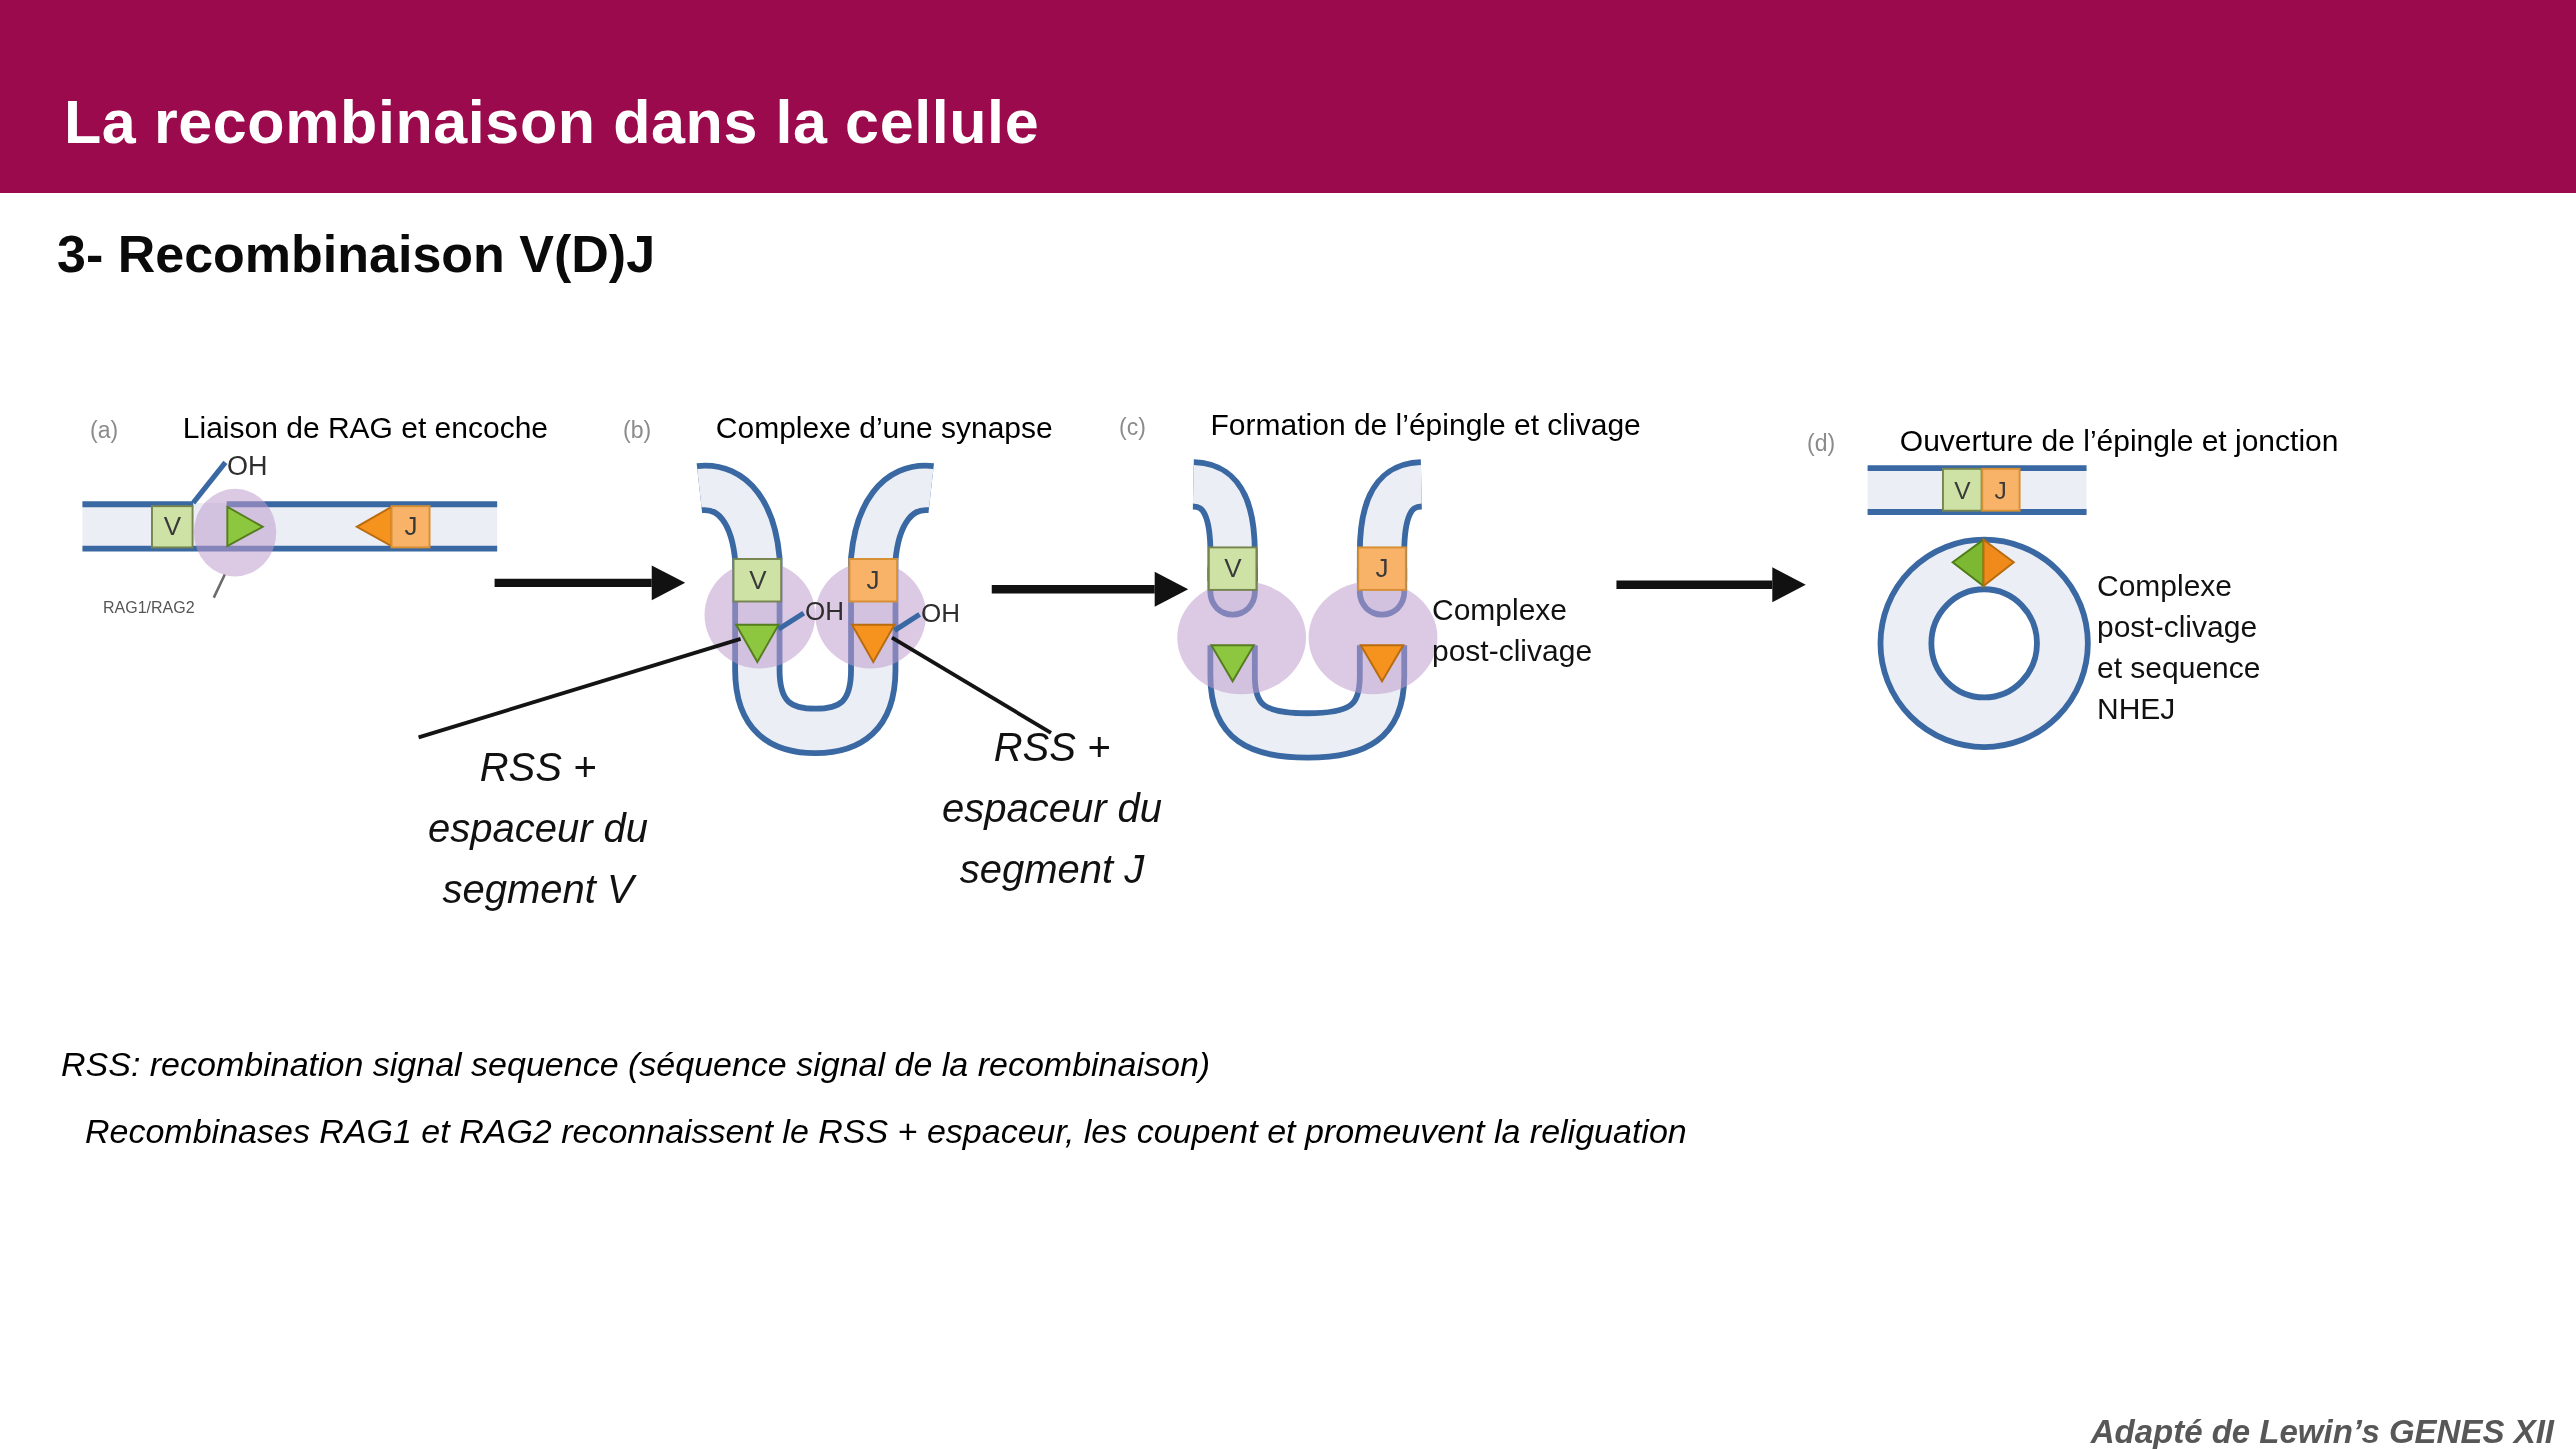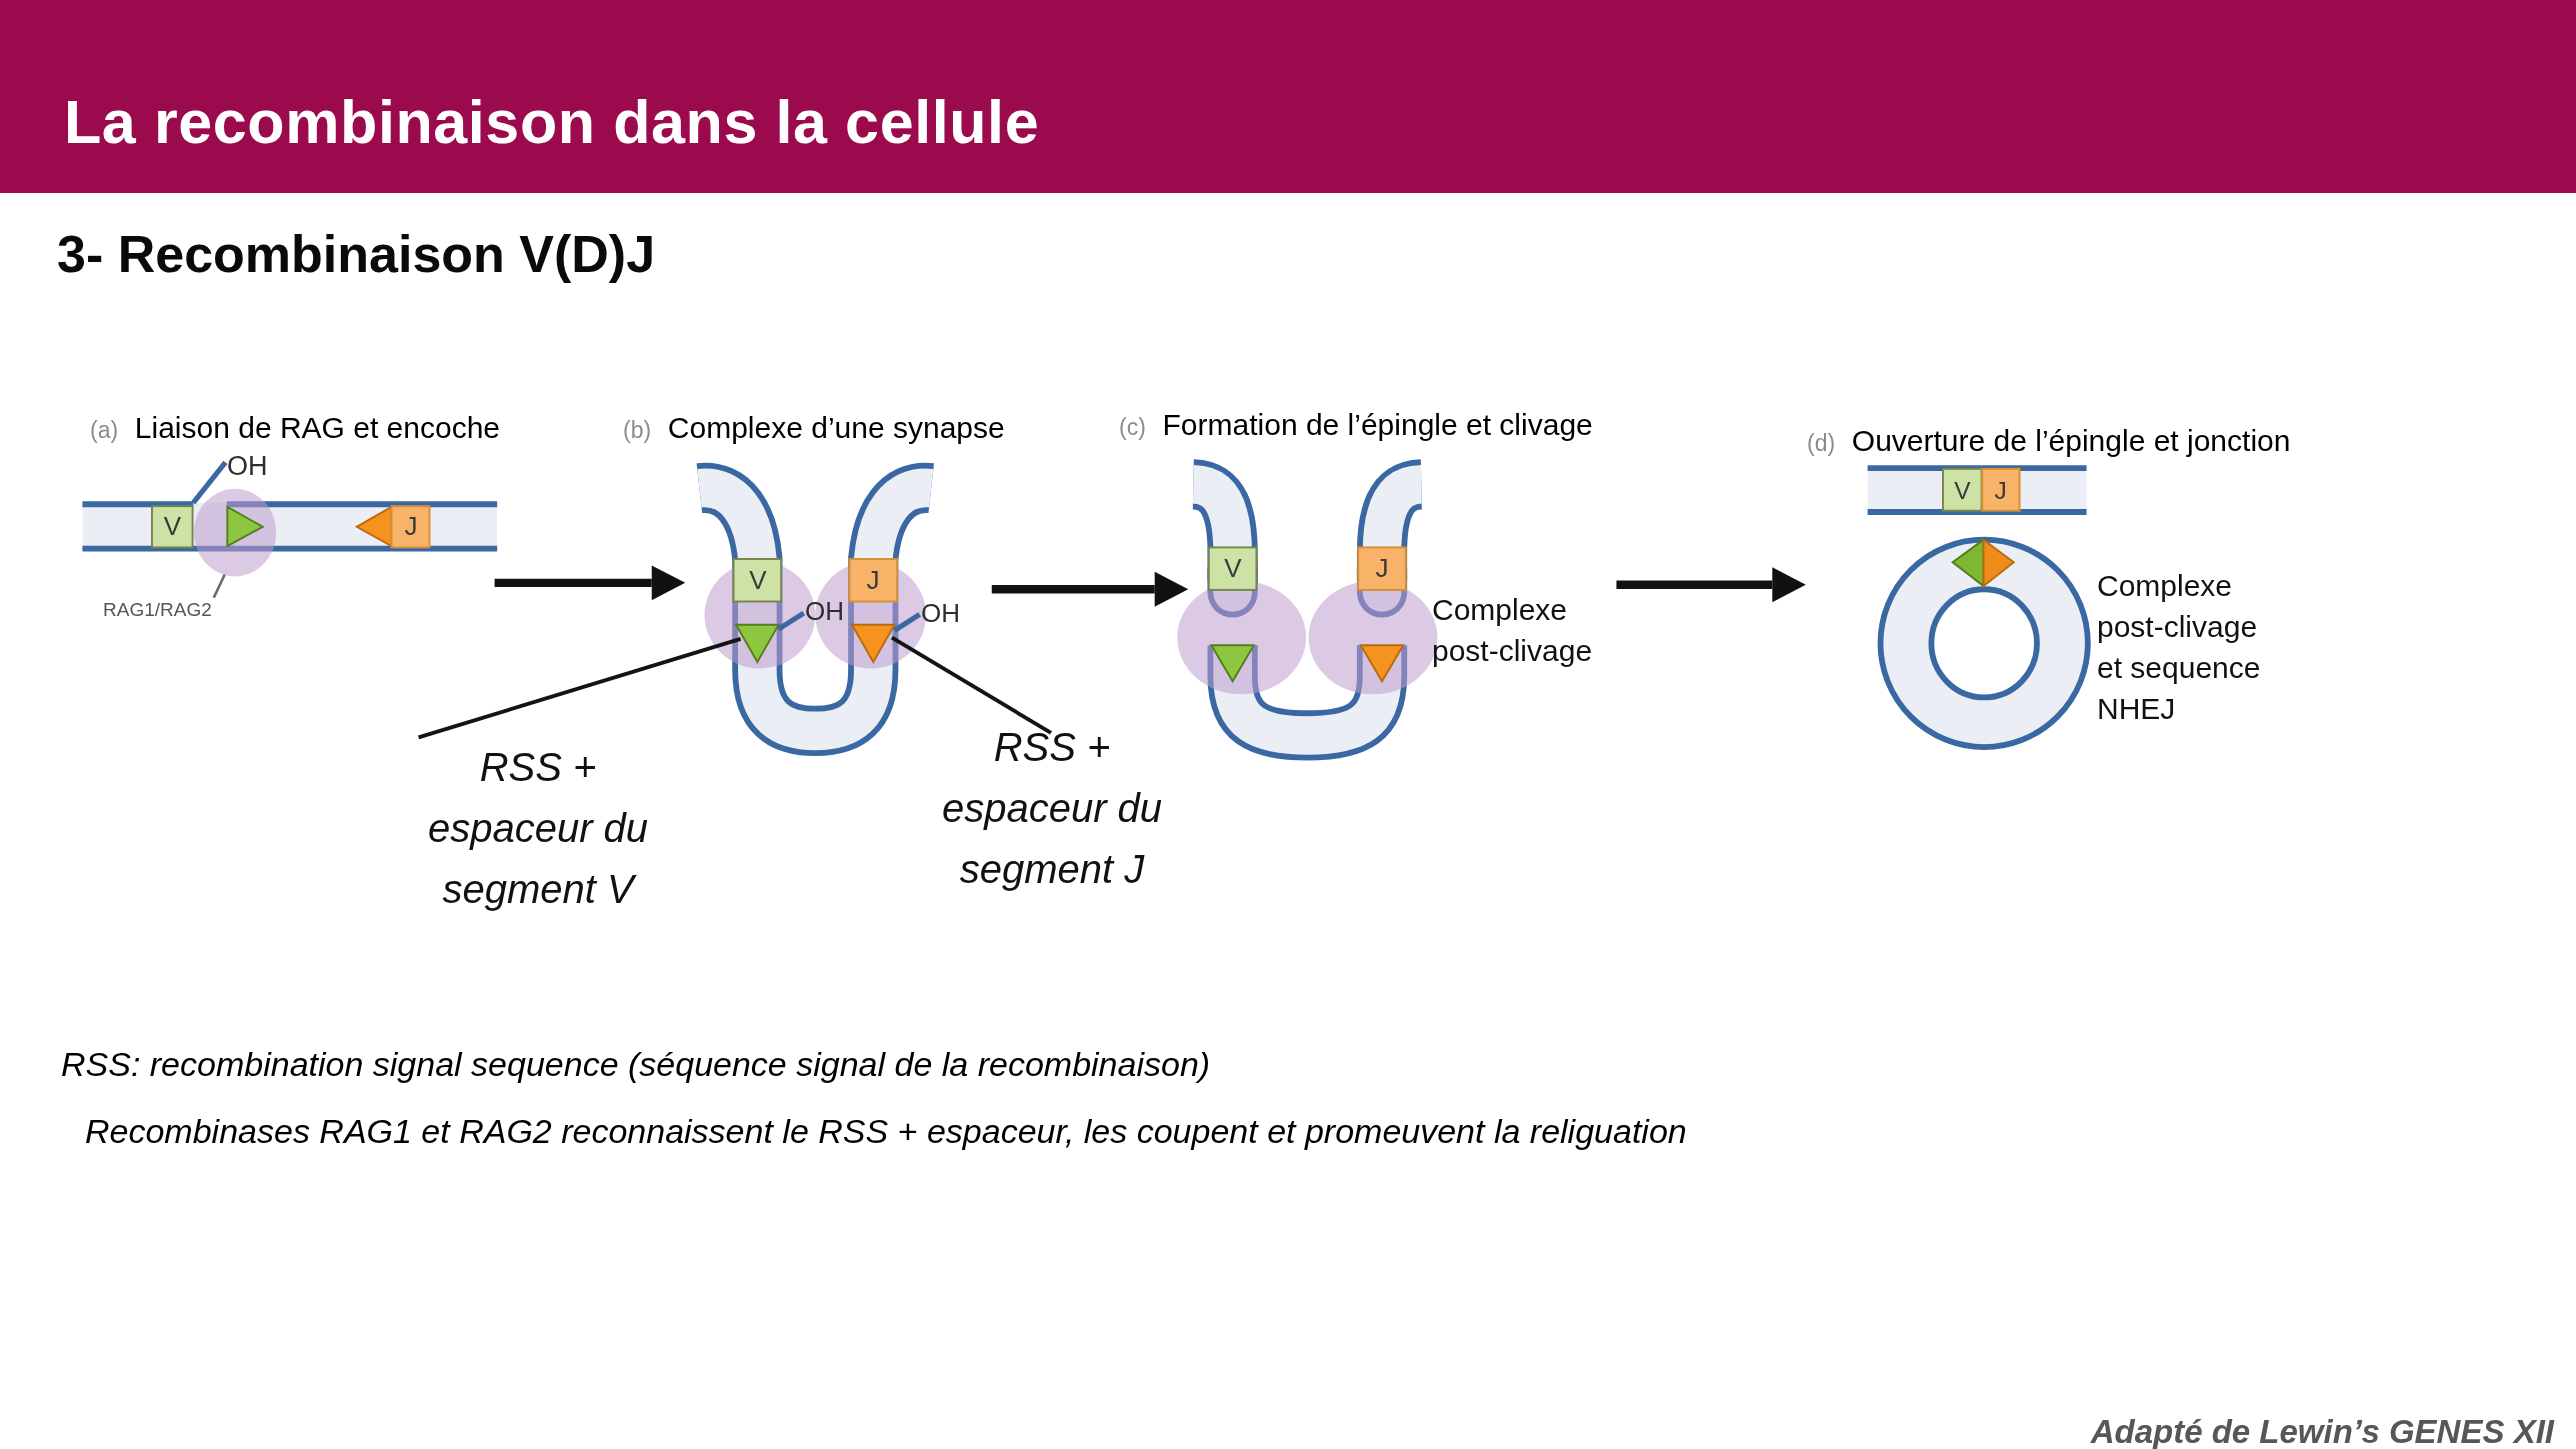--- a/index.html
+++ b/index.html
@@ -7,31 +7,31 @@
          font-family:"Liberation Sans", sans-serif;color:#000;}
   .abs{position:absolute;}
   
   .header-bar{left:0;top:0;width:2576px;height:193px;background:#9c0a4e;}
   .header-title{left:64px;top:59px;font-size:61px;font-weight:bold;color:#ffffff;letter-spacing:0.6px;margin-top:28px;}
   
   .subtitle{left:57px;top:224px;font-size:52px;color:#0a0a0a;font-weight:bold;}
   
   .caption{white-space:nowrap;}
   .caption .plabel{font-size:23px;color:#8b8b8b;margin-right:16.7px;}
-  .caption .ptitle{font-size:30px;color:#000;}
+  .caption .ptitle{font-size:30px;color:#000;margin-left:48px;}
   .cap-a{left:90px;top:411px;}
   .cap-b{left:623px;top:411px;}
   .cap-c{left:1119px;top:408px;}
   .cap-d{left:1807px;top:424px;text-align:right;}
   
   .seg-letter{font-size:26px;color:#3a3a3a;text-align:center;line-height:33px;}
   .seg-letter-sm{font-size:24.5px;color:#3a3a3a;text-align:center;line-height:32px;}
   .oh-label{font-size:27px;color:#2e2e2e;}
   .oh-label-sm{font-size:26px;color:#2e2e2e;}
-  .rag-label{left:103px;top:599px;font-size:19px;color:#565656;}
+  .rag-label{left:103px;top:599px;font-size:16px;color:#565656;}
   
   .rss-block{width:322px;text-align:center;font-style:italic;font-size:40px;line-height:61px;color:#111;}
   .rss-v{left:377px;top:737px;}
   .rss-j{left:891px;top:717px;}
   .cplx-block{font-size:30px;line-height:41px;color:#111;}
   .cplx-c{left:1432px;top:589px;}
   .cplx-d{left:2097px;top:565px;}
   
   .note{left:61px;font-size:34px;font-style:italic;color:#000;white-space:nowrap;}
   .note-1{top:1045px;}

